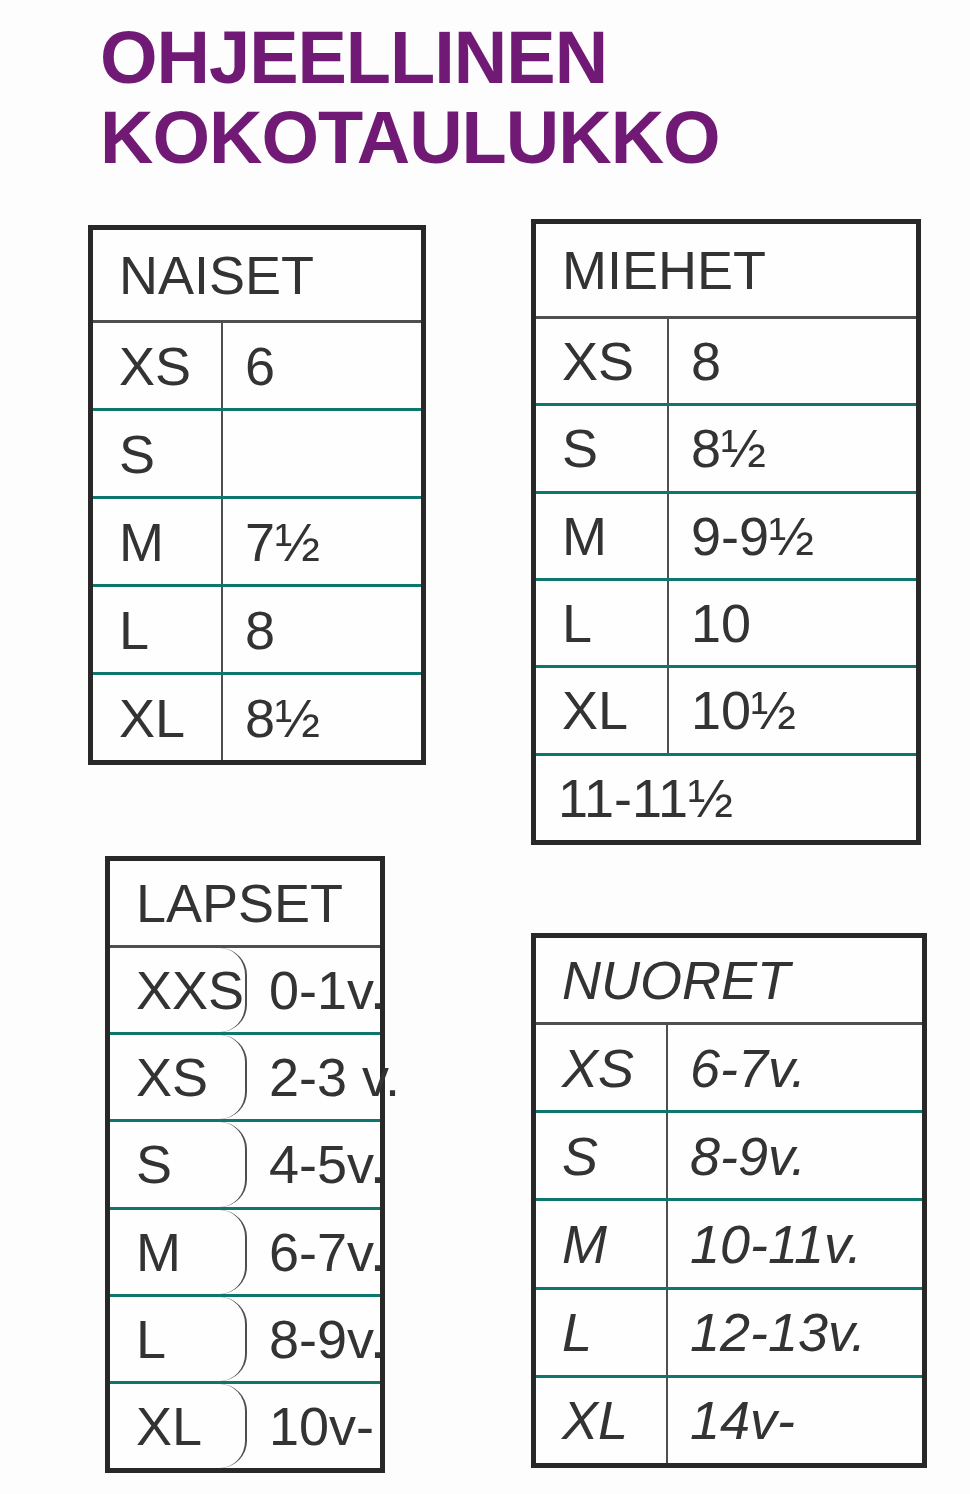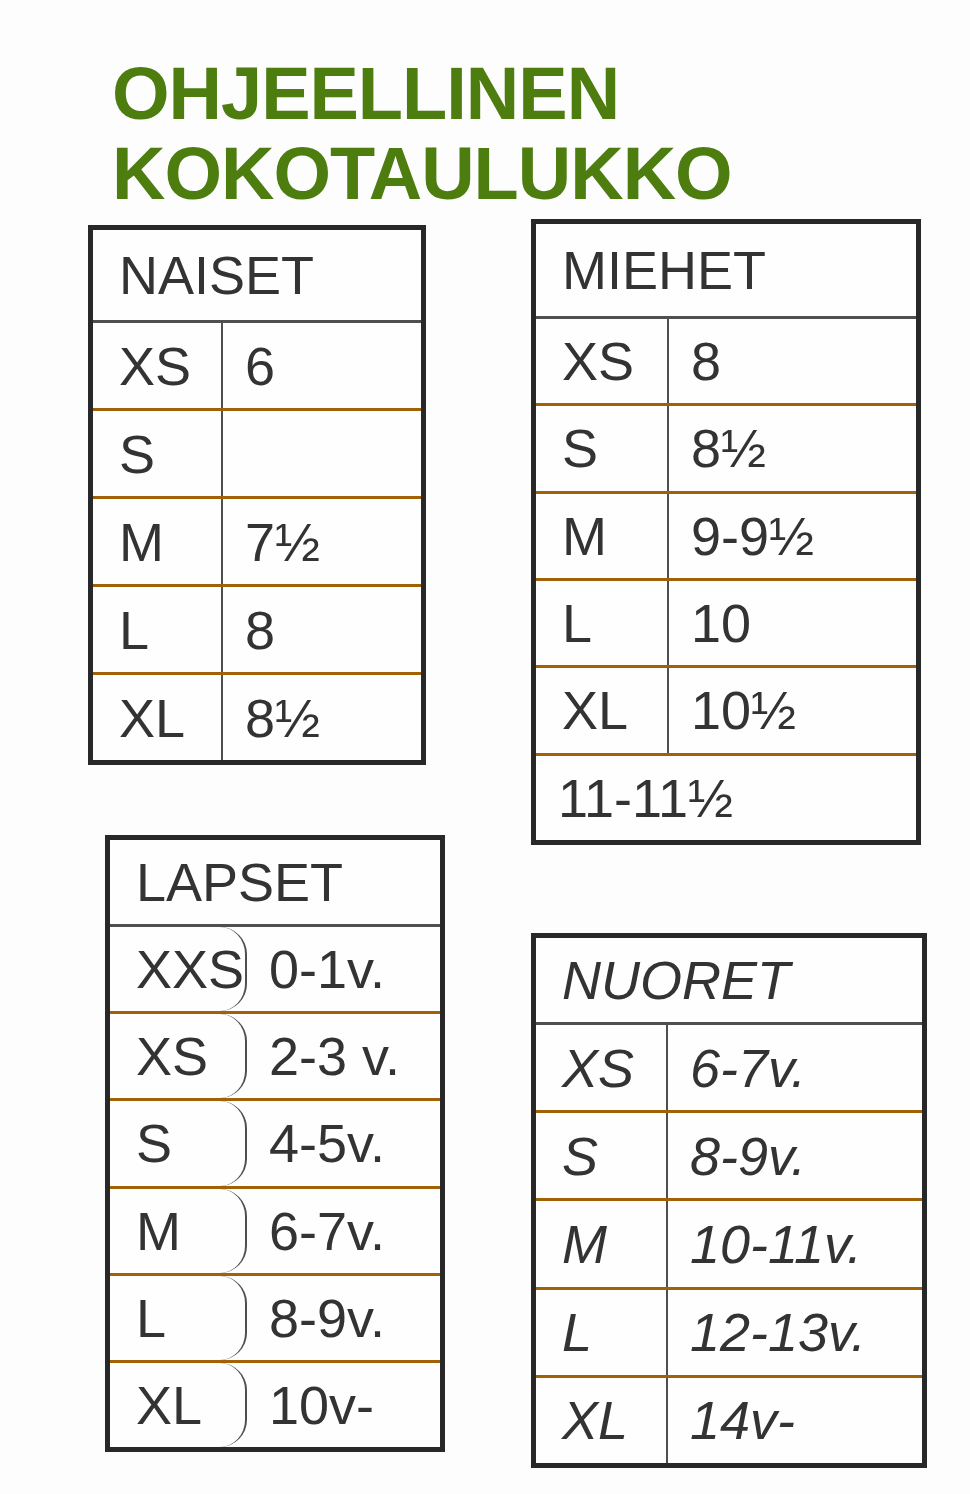--- a/index.html
+++ b/index.html
@@ -5,42 +5,42 @@
   html,body{margin:0;padding:0;background:#ffffff;}
   .canvas{
     position:relative;
     width:970px;height:1494px;
     background:#fdfdfd;
     font-family:"Liberation Sans", sans-serif;
     color:#333333;
     overflow:hidden;
   }
   .title{
-    position:absolute;left:112px;top:18px;
+    position:absolute;left:100px;top:18px;
     font-size:74px;font-weight:bold;line-height:80px;
-    letter-spacing:-1px;color:#4d7c0f;white-space:nowrap;margin-top:36px;
+    letter-spacing:-1px;color:#701a75;white-space:nowrap;
   }
   .tbl{
     position:absolute;
     box-sizing:border-box;
     background:#fefefe;
     border:5px solid #282828;
     display:flex;flex-direction:column;
   }
   .hd{
     flex:0 0 auto;
     display:flex;align-items:center;
     padding-left:26px;
     border-bottom:3px solid #4f4f4f;
     font-size:54px;color:#333333;
   }
   .row{
     flex:1 1 0;
     display:flex;
-    border-bottom:3px solid #a16207;
+    border-bottom:3px solid #0f766e;
   }
   .row:last-child{border-bottom:none;}
   .c1{
     flex:0 0 auto;
     box-sizing:border-box;
     display:flex;align-items:center;
     padding-left:26px;
     border-right:2px solid #4f4f4f;
     font-size:54px;
   }
@@ -51,21 +51,21 @@
     font-size:54px;
     white-space:nowrap;
   }
   
   .tbl-naiset{left:88px;top:225px;width:338px;height:540px;}
   .tbl-naiset .hd{height:90px;}
   .tbl-naiset .c1{width:130px;}
   .tbl-miehet{left:531px;top:219px;width:390px;height:626px;}
   .tbl-miehet .hd{height:92px;}
   .tbl-miehet .c1{width:133px;}
-  .tbl-lapset{left:105px;top:835px;width:340px;height:617px;}
+  .tbl-lapset{left:105px;top:856px;width:280px;height:617px;}
   .tbl-lapset .hd{height:84px;}
   .tbl-lapset .c1{width:137px;border-radius:27px;}
   .tbl-nuoret{left:531px;top:933px;width:396px;height:535px;font-style:italic;}
   .tbl-nuoret .hd{height:84px;}
   .tbl-nuoret .c1{width:132px;}
 </style>
 </head>
 <body>
 
 <div class="canvas">

